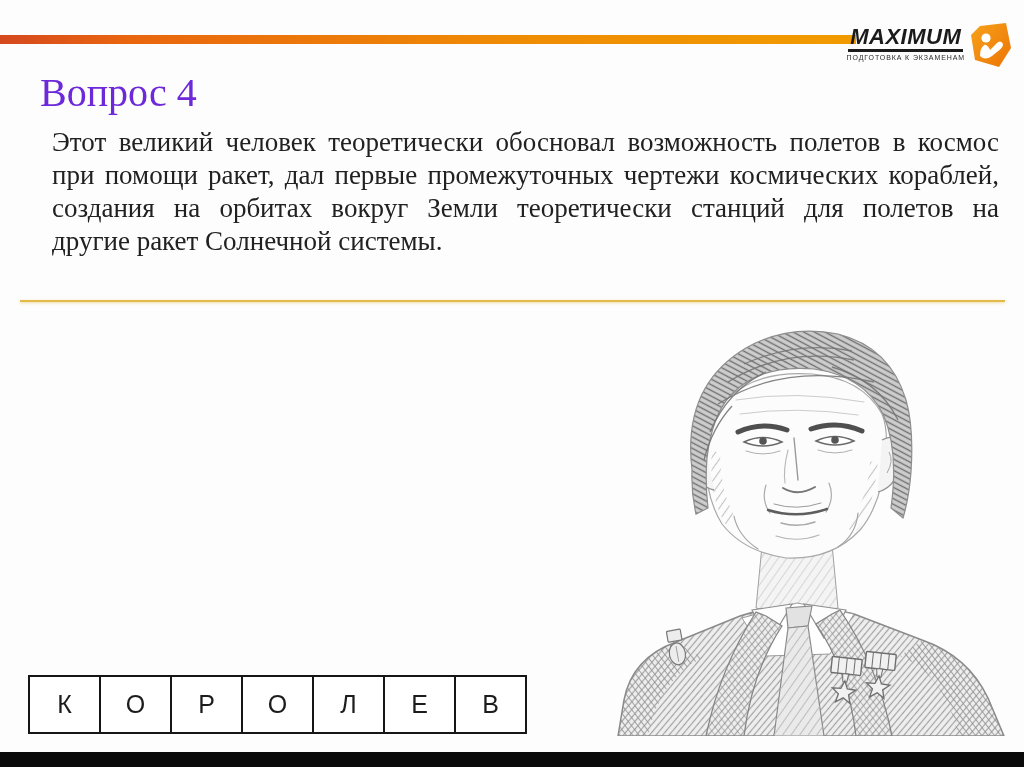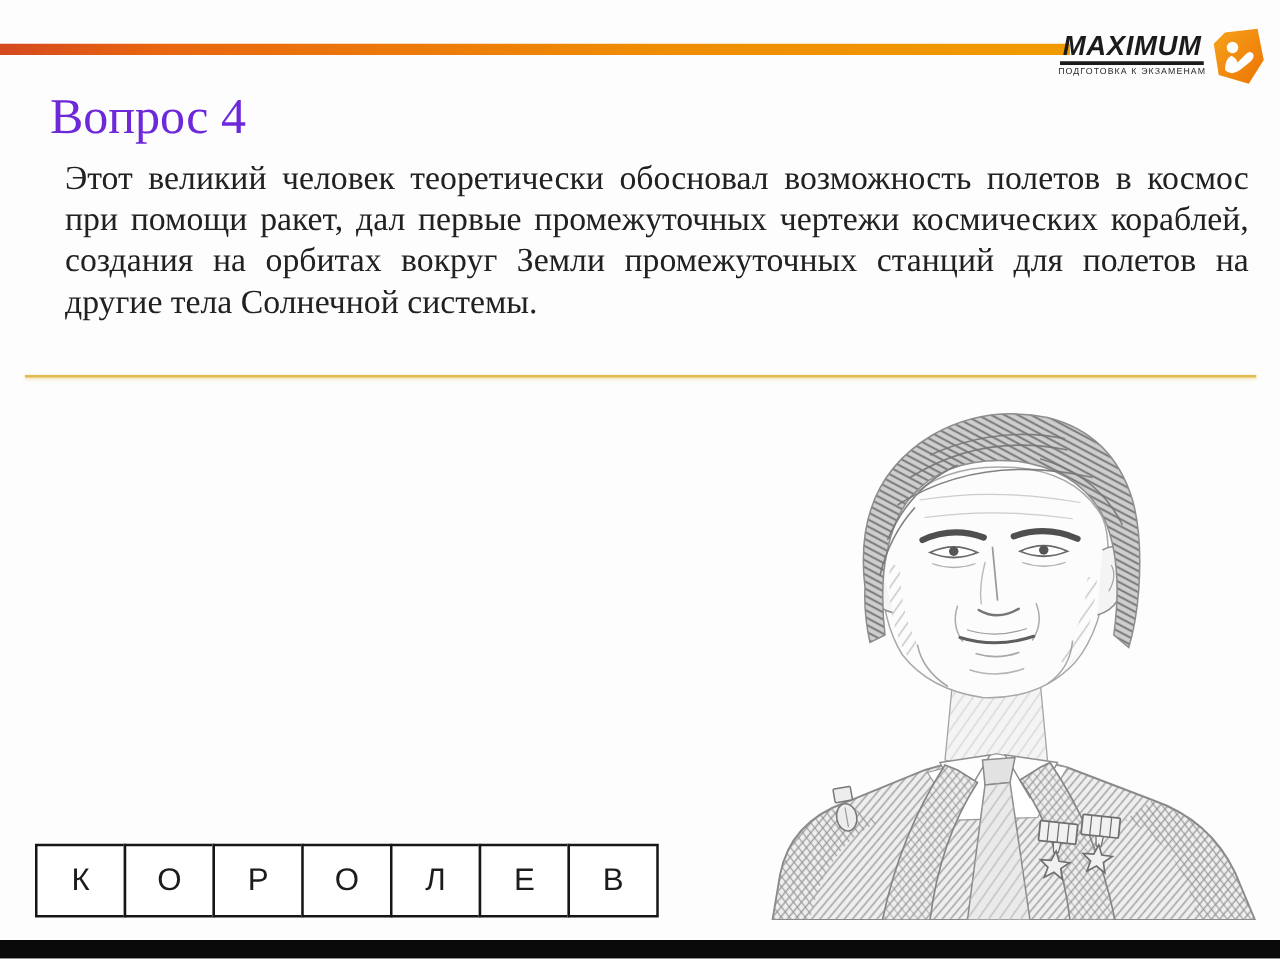--- a/index.html
+++ b/index.html
@@ -77,22 +77,22 @@
       <circle cx="16" cy="16" r="4.6" fill="#ffffff"></circle>
       <path d="M10,34 Q10,25 15,22.5 Q19,24 20,28 L27,21 Q30,18 32.5,21 Q34,24 30,27.5 L22,34 Q15,39 10,34 Z" fill="#ffffff"></path>
     </svg>
   </div>
 
   <div class="q-title">Вопрос 4</div>
 
   <div class="q-text">
     <div class="q-line">Этот великий человек теоретически обосновал возможность полетов в космос</div>
     <div class="q-line">при помощи ракет, дал первые промежуточных чертежи космических кораблей,</div>
-    <div class="q-line">создания на орбитах вокруг Земли промежуточных станций для полетов на</div>
-    <div class="q-line last">другие тела Солнечной системы.</div>
+    <div class="q-line">создания на орбитах вокруг Земли теоретически станций для полетов на</div>
+    <div class="q-line last">другие ракет Солнечной системы.</div>
   </div>
 
   <div class="divider"></div>
 
   <svg class="portrait" viewBox="0 0 396 416" aria-hidden="true">
     <defs>
       <pattern id="pSuit" width="5" height="5" patternUnits="userSpaceOnUse" patternTransform="rotate(40)">
         <rect width="5" height="5" fill="#efefef"></rect>
         <line x1="2.5" y1="0" x2="2.5" y2="5" stroke="#a2a2a2" stroke-width="1.2"></line>
       </pattern>

